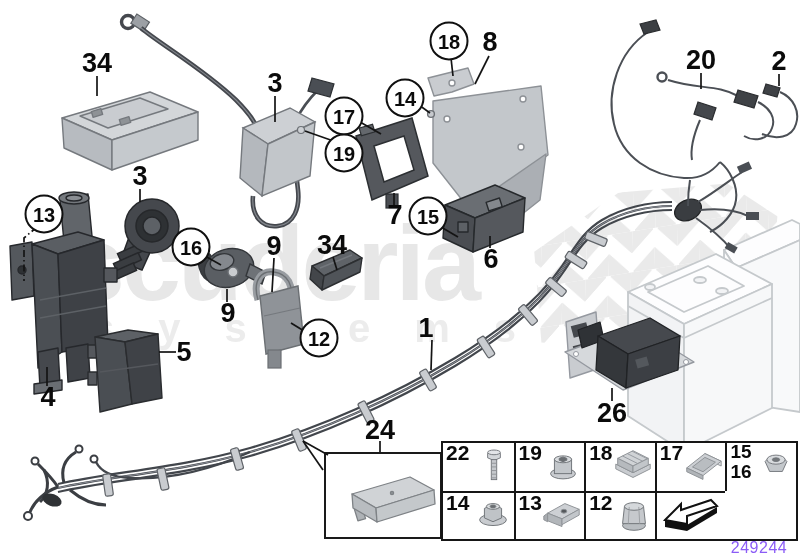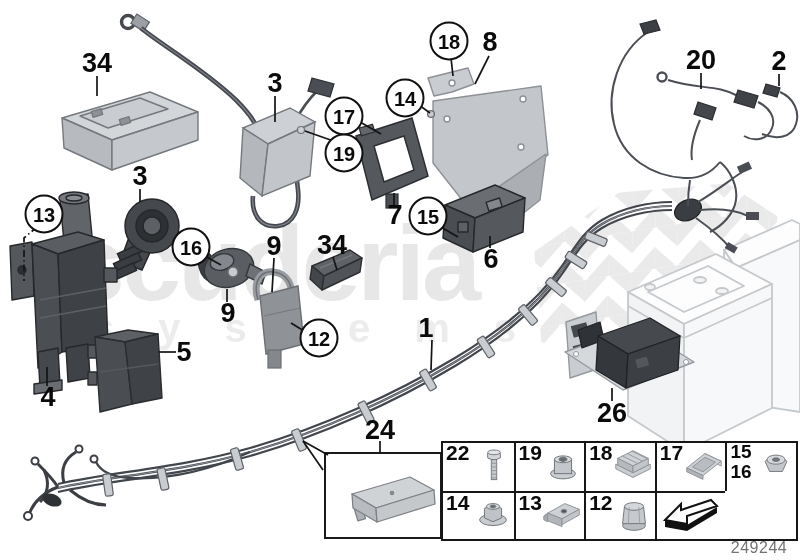--- a/index.html
+++ b/index.html
@@ -30,21 +30,21 @@
   .legend{position:absolute;left:441px;top:441px;width:353px;height:96px;z-index:4;
       border:2px solid #161616;background:#fff;display:grid;
       grid-template-columns:repeat(5,1fr);grid-template-rows:1fr 1fr;}
   .cell{position:relative;border-left:2px solid #161616;border-top:2px solid #161616;}
   .cell:nth-child(5n+1){border-left:none;text-decoration:underline;}
   .cell:nth-child(-n+5){border-top:none;}
   .cellnum{position:absolute;left:3px;top:-1px;font-weight:bold;font-size:21px;color:#0b0b0b;line-height:1.05;}
   .cellnum span{display:block;}
   .cellicon{position:absolute;right:0;top:2px;}
   .doc-number{position:absolute;left:724px;top:539px;width:70px;z-index:4;
-      font-size:16px;color:#737373;text-align:center;letter-spacing:.5px;}
+      font-size:16px;color:#8b5cf6;text-align:center;letter-spacing:.5px;}
 </style>
 </head>
 <body>
 
 <div id="stage">
 
   <div class="wm-checker"></div>
   <div class="wm-brand">scuderia</div>
   <div class="wm-sub">systems</div>
 

